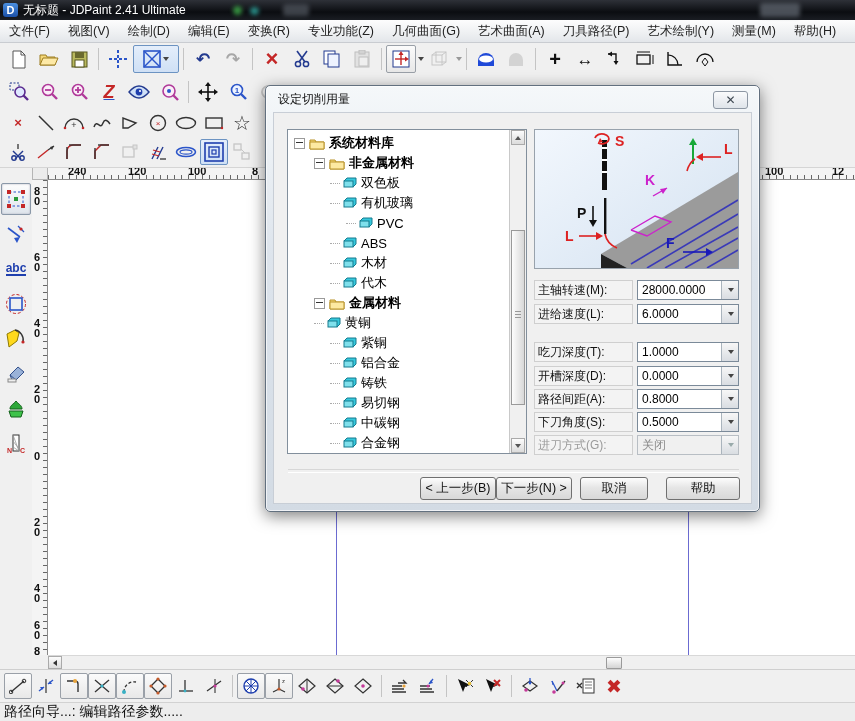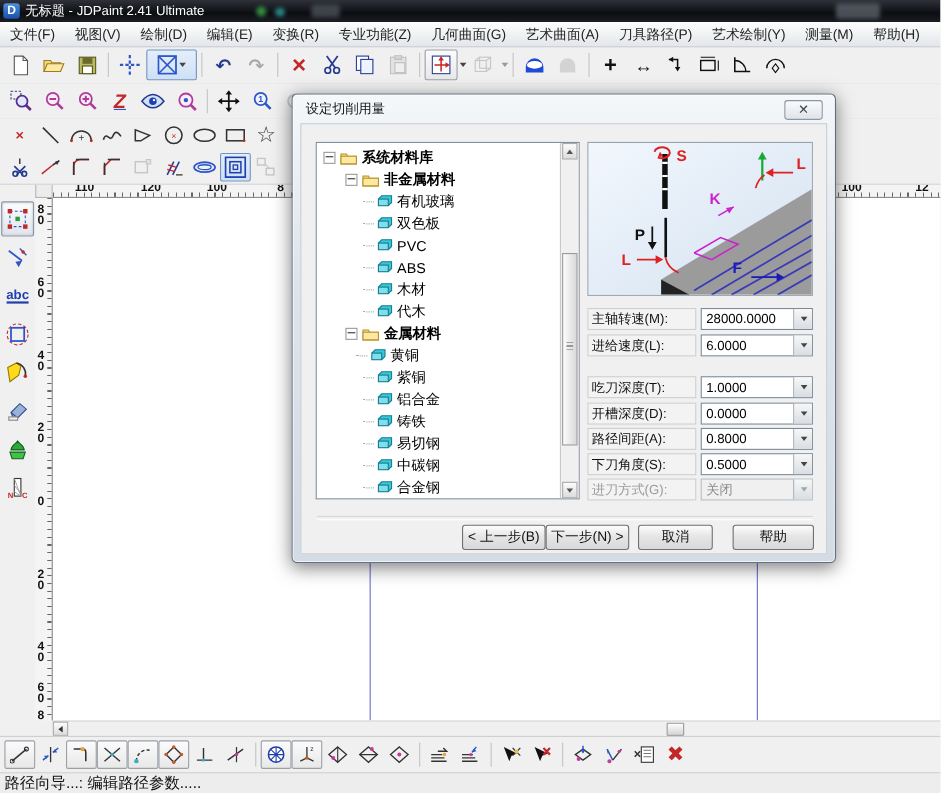--- a/index.html
+++ b/index.html
@@ -513,21 +513,21 @@
         <rect x="7" y="2" width="6" height="16" fill="#fff" stroke="#333"></rect>
         <path d="M7 2l6 16M7 8l6 8M7 14l6 4" stroke="#999" stroke-width=".8"></path>
         <text x="1" y="20" font-size="7" fill="#c42727" font-weight="bold">N</text>
         <text x="14" y="20" font-size="7" fill="#c42727" font-weight="bold">C</text>
       </svg>
     </span>
 </div>
 
 <div class="abs corner"></div>
 <div class="abs rulertop">
-  <span class="rnum" style="left:20px;top:1px">110</span>
+  <span class="rnum" style="left:20px;top:1px">240</span>
   <span class="rnum" style="left:80px;top:1px">120</span>
   <span class="rnum" style="left:140px;top:1px">100</span>
   <span class="rnum" style="left:204px;top:1px">8</span>
   <span class="rnum" style="left:717px;top:1px">100</span>
   <span class="rnum" style="left:784px;top:1px">12</span>
 </div>
 <div class="abs rulerleft">
   <span class="rnum vnum" style="left:2px;top:6px">80</span>
   <span class="rnum vnum" style="left:2px;top:72px">60</span>
   <span class="rnum vnum" style="left:2px;top:138px">40</span>
@@ -735,31 +735,31 @@
               <path d="M1 5h14v7H1z" fill="#fde9a2" stroke="#b8922a"></path>
             </svg>
             <span class="lbl">非金属材料</span>
           </div>
         <div class="trow" style="padding-left:42px">
             <span class="dots"></span>
             <svg width="16" height="12">
               <path d="M3 4l3-3h9v6l-3 3" fill="#35c8dc" stroke="#177b8e"></path>
               <rect x="3" y="4" width="9" height="6" fill="#7fe0ec" stroke="#177b8e"></rect>
             </svg>
+            <span class="lbl">双色板</span>
+          </div>
+        <div class="trow" style="padding-left:42px">
+            <span class="dots"></span>
+            <svg width="16" height="12">
+              <path d="M3 4l3-3h9v6l-3 3" fill="#35c8dc" stroke="#177b8e"></path>
+              <rect x="3" y="4" width="9" height="6" fill="#7fe0ec" stroke="#177b8e"></rect>
+            </svg>
             <span class="lbl">有机玻璃</span>
           </div>
-        <div class="trow" style="padding-left:42px">
-            <span class="dots"></span>
-            <svg width="16" height="12">
-              <path d="M3 4l3-3h9v6l-3 3" fill="#35c8dc" stroke="#177b8e"></path>
-              <rect x="3" y="4" width="9" height="6" fill="#7fe0ec" stroke="#177b8e"></rect>
-            </svg>
-            <span class="lbl">双色板</span>
-          </div>
-        <div class="trow" style="padding-left:42px">
+        <div class="trow" style="padding-left:58px">
             <span class="dots"></span>
             <svg width="16" height="12">
               <path d="M3 4l3-3h9v6l-3 3" fill="#35c8dc" stroke="#177b8e"></path>
               <rect x="3" y="4" width="9" height="6" fill="#7fe0ec" stroke="#177b8e"></rect>
             </svg>
             <span class="lbl">PVC</span>
           </div>
         <div class="trow" style="padding-left:42px">
             <span class="dots"></span>
             <svg width="16" height="12">
@@ -785,21 +785,21 @@
             <span class="lbl">代木</span>
           </div>
         <div class="trow folder" style="padding-left:26px">
             <span class="exp"></span>
             <svg width="16" height="13" style="margin-left:4px">
               <path d="M1 3h5l1 2h8v7H1z" fill="#f7d978" stroke="#b8922a"></path>
               <path d="M1 5h14v7H1z" fill="#fde9a2" stroke="#b8922a"></path>
             </svg>
             <span class="lbl">金属材料</span>
           </div>
-        <div class="trow" style="padding-left:36px">
+        <div class="trow" style="padding-left:26px">
             <span class="dots"></span>
             <svg width="16" height="12">
               <path d="M3 4l3-3h9v6l-3 3" fill="#35c8dc" stroke="#177b8e"></path>
               <rect x="3" y="4" width="9" height="6" fill="#7fe0ec" stroke="#177b8e"></rect>
             </svg>
             <span class="lbl">黄铜</span>
           </div>
         <div class="trow" style="padding-left:42px">
             <span class="dots"></span>
             <svg width="16" height="12">

